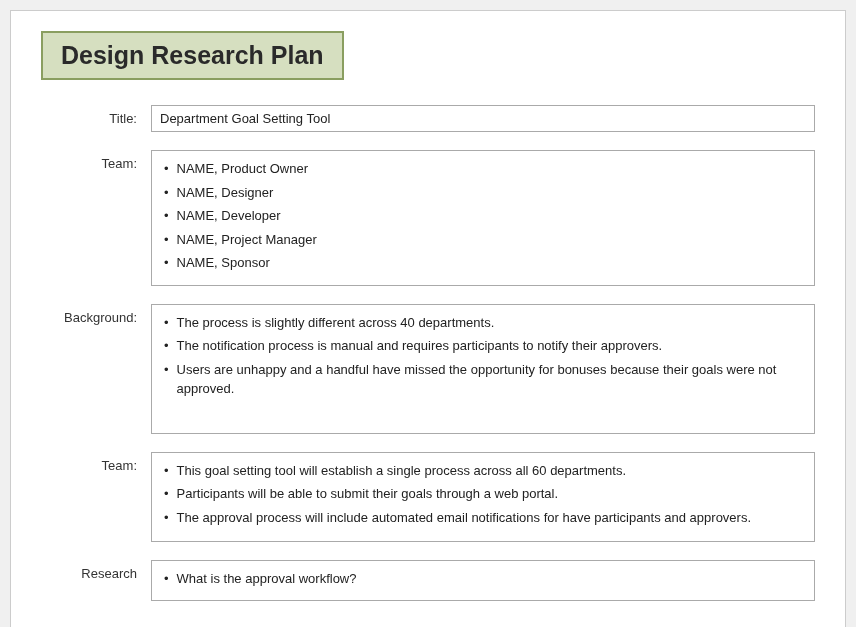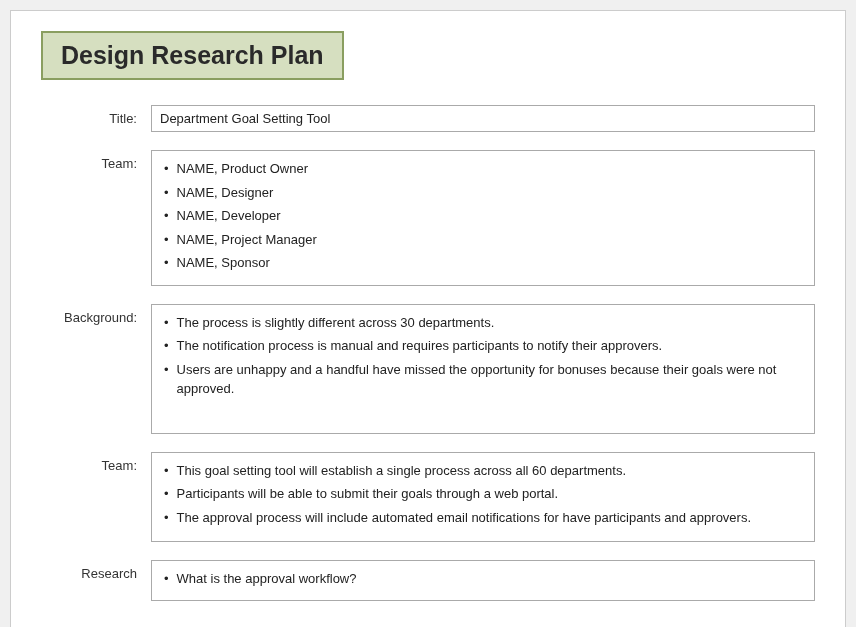--- a/index.html
+++ b/index.html
@@ -160,21 +160,21 @@
       </ul>
     </div>
   </div>
 
   
   <div class="form-row">
     <div class="form-label">Background:</div>
     <div class="form-field box-field background-box">
       <ul class="bullet-list">
         <li>
-            <span>The process is slightly different across 30 departments.</span>
+            <span>The process is slightly different across 40 departments.</span>
           </li>
         <li>
             <span>The notification process is manual and requires participants to notify their approvers.</span>
           </li>
         <li>
             <span>Users are unhappy and a handful have missed the opportunity for bonuses because their goals were not approved.</span>
           </li>
       </ul>
     </div>
   </div>

